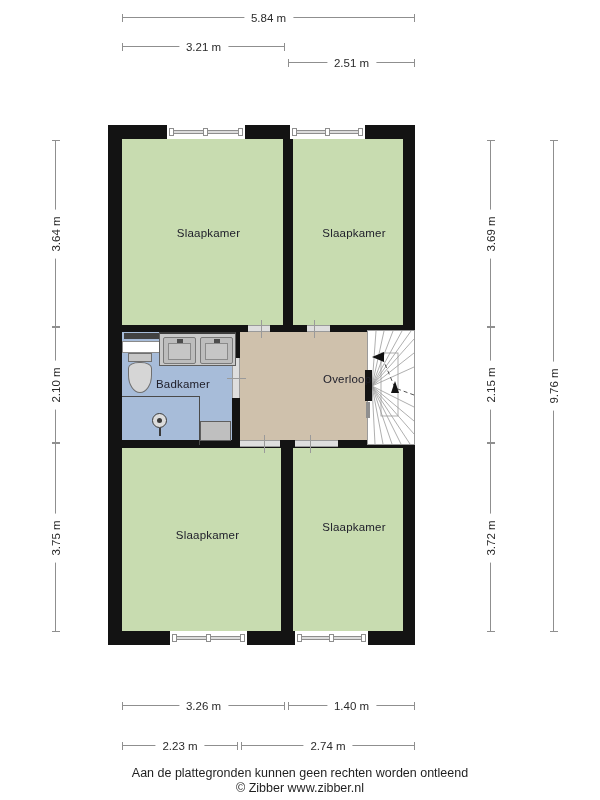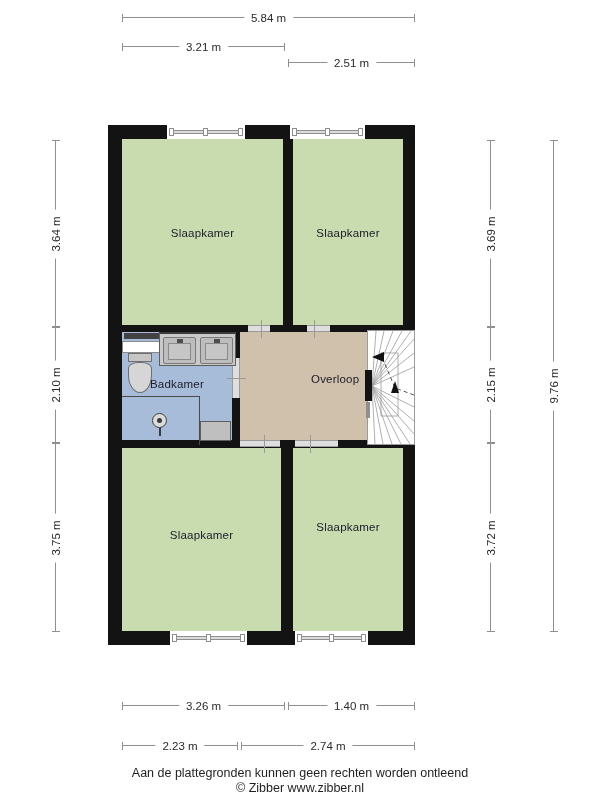--- a/index.html
+++ b/index.html
@@ -6,21 +6,21 @@
   html,body { background:#ffffff; }
   body {
     width:600px; height:800px; position:relative; overflow:hidden;
     font-family:"Liberation Sans", sans-serif;
   }
   .abs { position:absolute; }
 
   
   .plan { position:absolute; left:108px; top:125px; width:307px; height:520px; background:#131313; }
   .room { position:absolute; }
-  .room-label { position:absolute; font-size:11.5px; color:#20202b; letter-spacing:.2px; white-space:nowrap; }
+  .room-label { position:absolute; font-size:11.5px; color:#20202b; letter-spacing:.2px; white-space:nowrap;padding-left:12px; }
   .center { text-align:center; }
 
   
   .window { position:absolute; height:14px; background:#ffffff; }
   .window .frame { position:absolute; left:3px; right:3px; top:50%; height:4px; margin-top:-2px; background:#dcdcdc; border:1px solid #8e8e8e; }
   .window .mull { position:absolute; top:50%; margin-top:-4px; width:5px; height:8px; background:#ffffff; border:1px solid #8e8e8e; }
   .window .m-l { left:2px; } .window .m-c { left:50%; margin-left:-3px; } .window .m-r { right:2px; }
 
   
   .door-h { position:absolute; height:7px; background:#dedede; border-top:1px solid #9a9a9a; border-bottom:1px solid #9a9a9a; }

